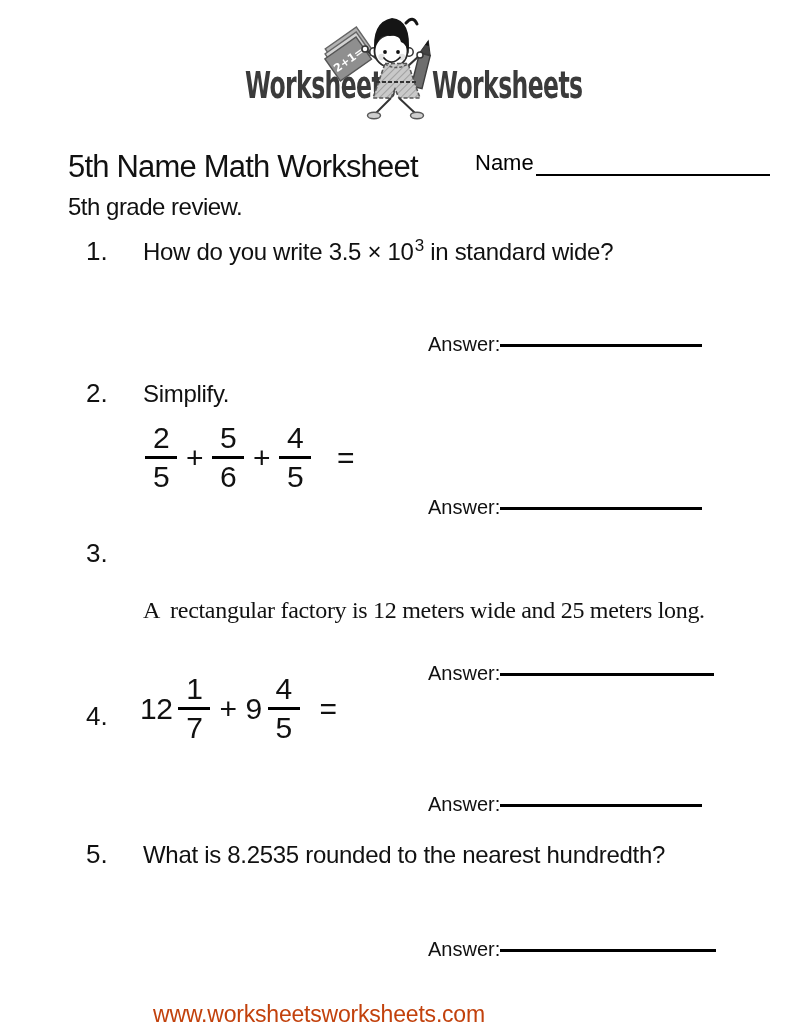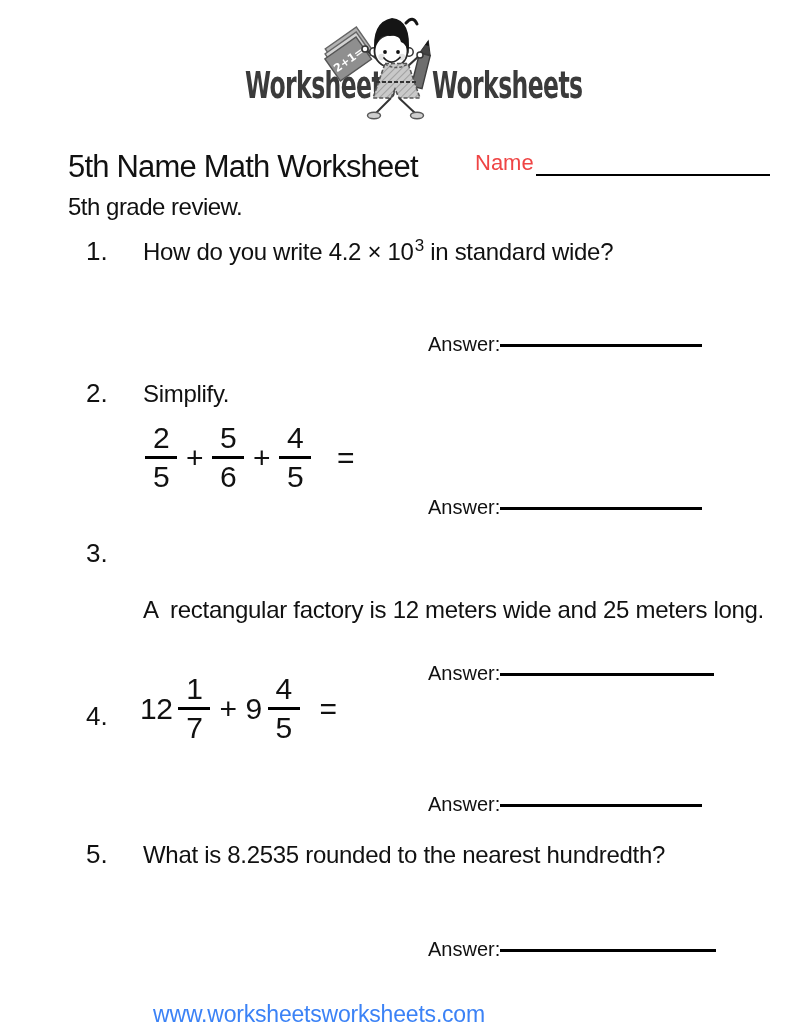--- a/index.html
+++ b/index.html
@@ -13,43 +13,43 @@
     position:absolute; top:66px; font-family:"DejaVu Sans", sans-serif;
     font-weight:bold; font-size:38px; line-height:1; color:#3b3b3b;
     letter-spacing:-1px; transform:scaleX(0.62); transform-origin:left top;
     white-space:nowrap;
   }
   .logo-text.left  { left:245px; }
   .logo-text.right { left:432px; }
   .logo-boy { position:absolute; left:320px; top:8px; width:122px; height:115px; z-index:2; }
   
   .title    { position:absolute; left:68px;  top:149px; font-size:31px; letter-spacing:-0.8px; color:#111; }
-  .name-row-label { position:absolute; left:475px; top:150px; font-size:22px; color:#ef4444; }
+  .name-row-label { position:absolute; left:475px; top:150px; font-size:22px; color:#000000; }
   .name-line { position:absolute; left:536px; top:174px; width:234px; height:2px; background:#000; }
   .subtitle { position:absolute; left:68px;  top:193px; font-size:24px; letter-spacing:-0.5px; color:#111; }
   
   .q-num  { position:absolute; left:86px; font-size:26px; color:#111; }
   .q-text { position:absolute; left:143px; font-size:24px; letter-spacing:-0.3px; color:#111; white-space:pre-wrap; }
-  .q-line { line-height:28.5px; white-space:pre-wrap; }
+  .q-line { line-height:28.5px; white-space:pre-wrap;font-family:Liberation Serif, serif; }
   .sup    { font-size:17px; position:relative; top:-9px; margin-left:1px; }
   
   .expr { position:absolute; display:flex; align-items:center; font-size:30px; letter-spacing:-0.5px; color:#111; }
   .frac { display:inline-flex; flex-direction:column; align-items:center; min-width:32px; }
   .frac .fnum, .frac .fden { line-height:36px; }
   .frac .fbar { align-self:stretch; height:3px; background:#000; }
   .op { margin:0 9px; }
   .eq { margin-left:26px; }
   .whole { margin-right:6px; }
   
   .answer { position:absolute; left:428px; display:flex; align-items:center; }
   .answer-label { font-size:20px; line-height:20px; color:#111; }
   .answer-line  { width:202px; height:3px; background:#000; margin-top:2px; }
   
   .footer { position:absolute; left:0; top:1001px; width:638px; text-align:center;
-            font-size:23px; letter-spacing:-0.2px; color:#3b82f6; }
+            font-size:23px; letter-spacing:-0.2px; color:#c2410c; }
 </style>
 </head>
 <body>
 
 <div class="page">
 
   <div class="logo-text left">Worksheets</div>
   <div class="logo-text right">Worksheets</div>
 
   <svg class="logo-boy" viewBox="0 0 122 115" xmlns="http://www.w3.org/2000/svg">
@@ -102,21 +102,21 @@
     <ellipse cx="54" cy="107.5" rx="6.5" ry="3.2" fill="#cfcfcf" stroke="#555" stroke-width="1.4"></ellipse>
     <ellipse cx="97" cy="107.5" rx="6.5" ry="3.2" fill="#cfcfcf" stroke="#555" stroke-width="1.4"></ellipse>
   </svg>
 
   <div class="title">5th Name Math Worksheet</div>
   <div class="name-row-label">Name</div>
   <div class="name-line"></div>
   <div class="subtitle">5th grade review.</div>
 
   <div class="q-num" style="top:236px">1.</div>
-  <div class="q-text" style="top:238px"><span>How do you write 4.2 × 10</span><span class="sup">3</span><span> in standard wide?</span></div>
+  <div class="q-text" style="top:238px"><span>How do you write 3.5 × 10</span><span class="sup">3</span><span> in standard wide?</span></div>
 
   <div class="answer" style="top:334px">
     <span class="answer-label">Answer:</span>
     <span class="answer-line"></span>
   </div>
 
   <div class="q-num" style="top:378px">2.</div>
   <div class="q-text" style="top:380px">Simplify.</div>
 
   <div class="expr" style="left:145px; top:420px">

